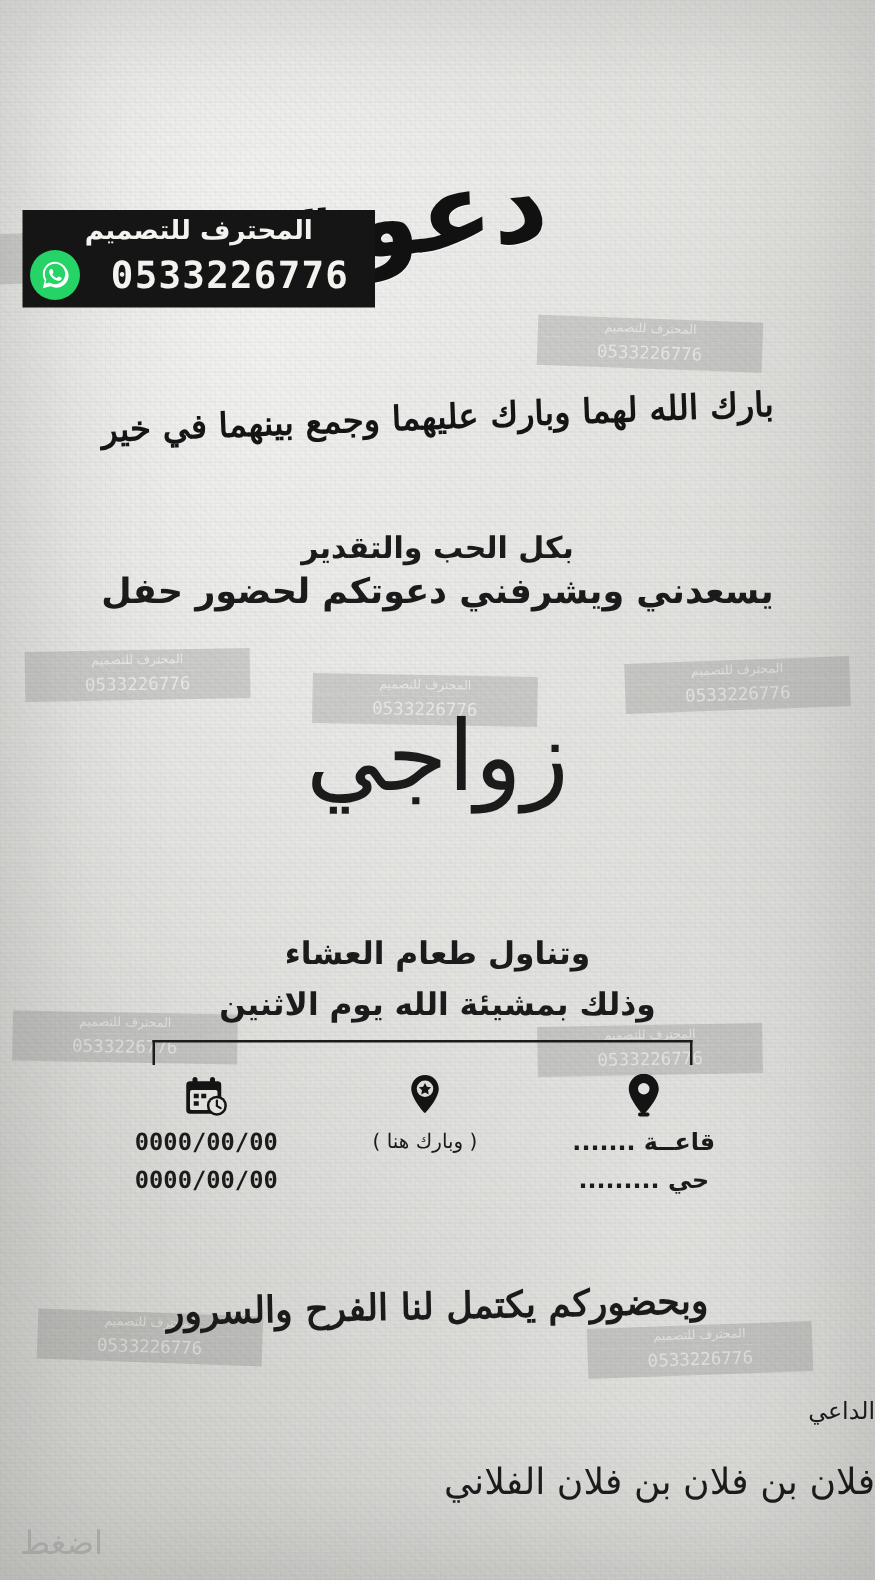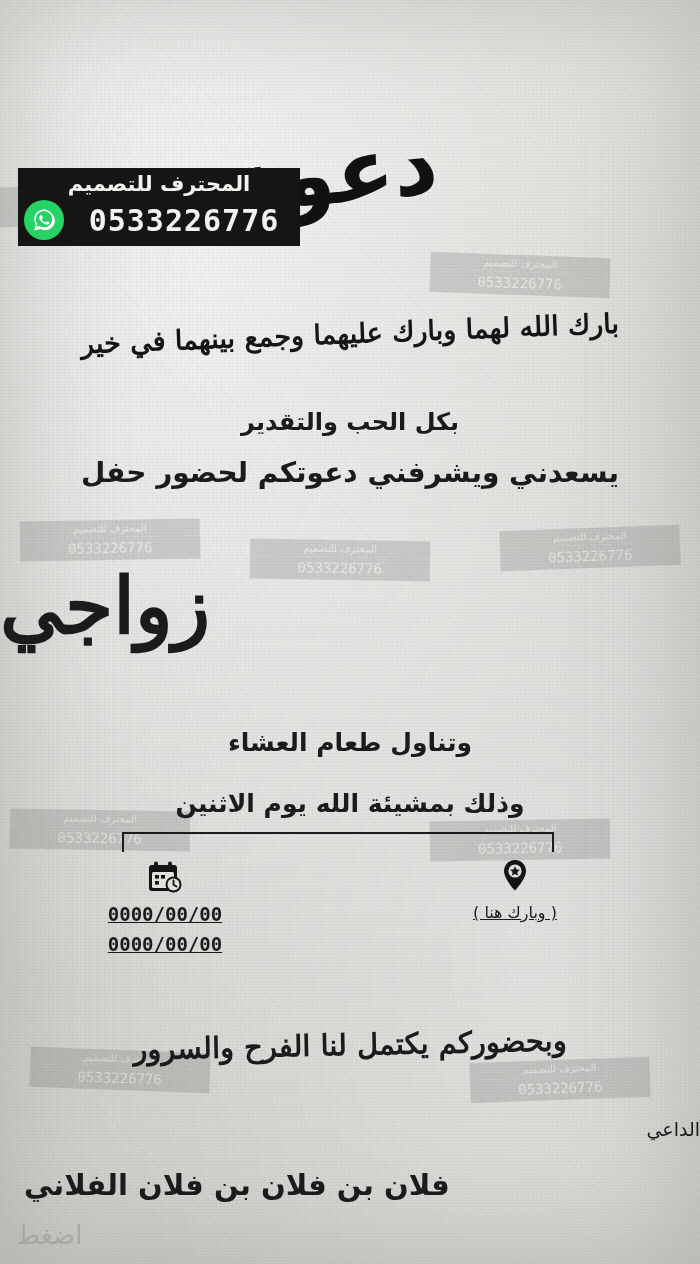--- a/index.html
+++ b/index.html
@@ -159,37 +159,37 @@
     font-family: "DejaVu Serif", serif;
   }
 
   .line-block {
     position: absolute;
     left: 0;
     right: 0;
     text-align: center;
     direction: rtl;
   }
-  .l1 { top: 408px; font-size: 24px; font-weight: bold; }
+  .l1 { top: 424px; font-size: 24px; font-weight: bold; }
   .l2 { top: 456px; font-size: 28px; font-weight: bold; }
 
   .event-word {
     position: absolute;
     top: 560px;
     left: 0;
     right: 0;
-    text-align: left;
+    text-align: center;
     font-size: 78px;
-    font-weight: bold;
+    font-weight: normal;
     direction: rtl;
     letter-spacing: 2px;
     font-family: "DejaVu Serif", serif;
   }
 
-  .l3 { top: 728px; font-size: 25px; font-weight: bold; }
+  .l3 { top: 748px; font-size: 25px; font-weight: bold; }
   .l4 { top: 766px; font-size: 25px; font-weight: bold; margin-top: 23px; }
 
   
   .bracket {
     position: absolute;
     top: 832px;
     left: 122px;
     width: 432px;
     height: 22px;
   }
@@ -229,21 +229,20 @@
     display: flex;
     align-items: center;
     justify-content: center;
   }
   .icon-col .cap {
     margin-top: 4px;
     font-size: 19px;
     font-weight: bold;
     line-height: 1.35;
     direction: rtl;
-    text-decoration: underline;
   }
   .icon-col .cap.mono {
     font-family: "DejaVu Sans Mono", monospace;
     font-size: 19px;
     letter-spacing: 0px;
     direction: ltr;
   }
   .icon-col .cap.small {
     font-size: 16px;
     font-weight: normal;
@@ -270,23 +269,23 @@
     right: 0;
     text-align: right;
     font-size: 19px;
     direction: rtl;
   }
   .host-name {
     position: absolute;
     top: 1168px;
     left: 0;
     right: 0;
-    text-align: left;
+    text-align: right;
     font-size: 29px;
-    font-weight: bold;
+    font-weight: normal;
     direction: rtl;
     padding-left: 24px;
   }
 
   .corner-mark {
     position: absolute;
     bottom: 14px;
     left: 16px;
     font-size: 26px;
     color: #9e9e9c;
@@ -367,20 +366,31 @@
     <div class="line-block l4">وذلك بمشيئة الله يوم الاثنين</div>
 
     <div class="bracket">
       <div class="bar"></div>
       <div class="tick t-right"></div>
       <div class="tick t-left"></div>
     </div>
 
     <div class="icons-row">
 
+      <div class="icon-col">
+        <div class="glyph">
+          <svg width="26" height="36" viewBox="0 0 26 36" aria-hidden="true">
+            <path fill="#141414" d="M13 0C6.4 0 1 5.4 1 12c0 8.2 10.3 19.6 11 20.4.5.5 1.3.2 1.6-.3C14.4 31 25 19.9 25 12 25 5.4 19.6 0 13 0z"></path>
+            <circle cx="13" cy="12" r="4.6" fill="#e3e3e0"></circle>
+            <rect x="8.4" y="31" width="9.2" height="3.2" rx="1.6" fill="#141414"></rect>
+          </svg>
+        </div>
+        <div class="cap">قاعــة .......</div>
+        <div class="cap">حي .........</div>
+      </div>
 
       <div class="icon-col">
         <div class="glyph">
           <svg width="28" height="34" viewBox="0 0 28 34" aria-hidden="true">
             <path fill="#141414" d="M14 0C7.9 0 3 4.9 3 11c0 7.6 9.6 18.2 10.2 18.9.4.5 1.2.4 1.6-.1C15.4 29 25 18.5 25 11 25 4.9 20.1 0 14 0z"></path>
             <circle cx="14" cy="11" r="6.6" fill="#dcdcd9"></circle>
             <path fill="#141414" d="M14 6.3l1.5 3.1 3.4.4-2.5 2.3.6 3.4L14 13.9l-3 1.6.6-3.4L9.1 9.8l3.4-.4z"></path>
           </svg>
         </div>
         <div class="cap small">( وبارك هنا )</div>

